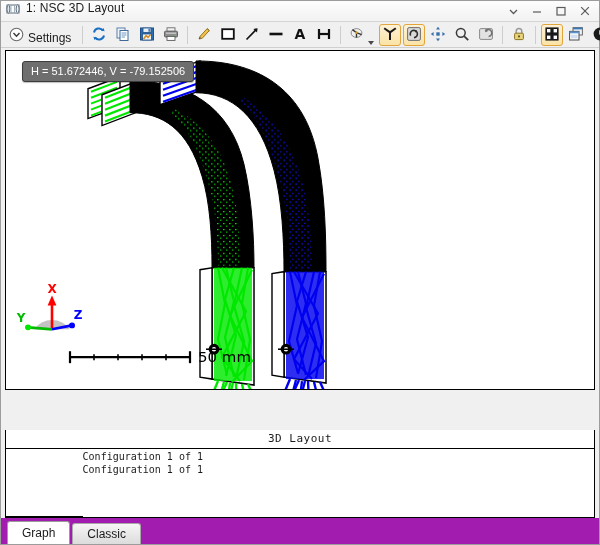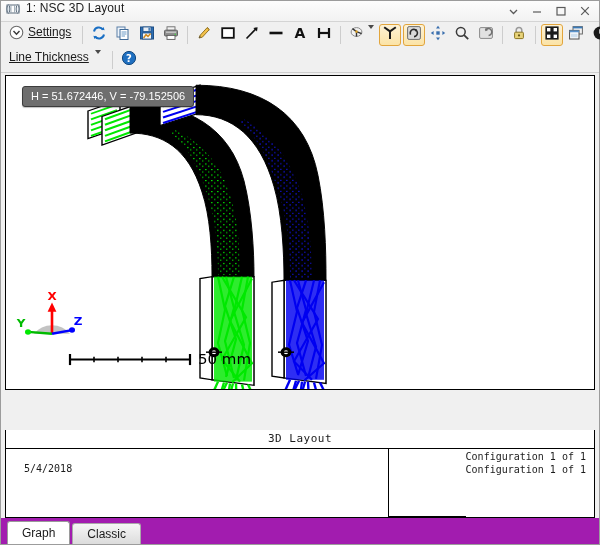--- a/index.html
+++ b/index.html
@@ -57,26 +57,25 @@
   .toolrow{
     height:25px;display:flex;align-items:center;
     padding:0 3px;box-sizing:border-box;
   }
   .tsep{
     width:1px;height:18px;background:#cdcdcd;
     margin:0 4px;flex:0 0 auto;
   }
   .tbtn{
     height:22px;min-width:22px;
-    display:flex;align-items:flex-start;justify-content:center;
+    display:flex;align-items:flex-end;justify-content:center;
     padding:0 2px;margin:0 1px;
     border:1px solid transparent;border-radius:3px;
     box-sizing:border-box;flex:0 0 auto;
     cursor:default;
-    text-decoration:underline;
   }
   .tbtn.active{
     border-color:#e2a53c;
     background:linear-gradient(#fdf2d6,#fbe3a6);
   }
   .tbtn.text{
     padding:0 5px 0 3px;font-size:12px;color:#1b1b1b;
     white-space:nowrap;gap:4px;
   }
   .caret{
@@ -441,35 +440,20 @@
           <svg width="16" height="16" viewBox="0 0 16 16">
             <circle cx="8" cy="8" r="6.4" fill="#1a1a1a"></circle>
             <path d="M8 4.2 V8 L10.8 9.6" fill="none" stroke="#fff" stroke-width="1.4"></path>
             <path d="M11.4 1.4 l2.6 1.6 l-2.8 1.6 z" fill="#1a1a1a"></path>
           </svg>
         </span>
       </div>
 
     </div>
 
-    <div class="toolrow">
-      <div class="tbtn text">
-        <span>Line Thickness</span>
-        <span class="caret"></span>
-      </div>
-      <div class="tsep"></div>
-      <div class="tbtn">
-        <span>
-          <svg width="16" height="16" viewBox="0 0 16 16">
-            <circle cx="8" cy="8" r="6.6" fill="#1f6fc0" stroke="#14497f" stroke-width="1"></circle>
-            <text x="8" y="12" text-anchor="middle" font-family="DejaVu Sans, sans-serif" font-size="10" font-weight="bold" fill="#ffffff">?</text>
-          </svg>
-        </span>
-      </div>
-    </div>
 
   </div>
 
   <div class="plotwrap">
 
     <div class="plot">
 
       <div class="coordbox">H = 51.672446, V = -79.152506</div>
 
       <svg class="viewsvg" viewBox="0 0 588 340" preserveAspectRatio="none">
@@ -634,21 +618,20 @@
           <circle cx="20" cy="18" r="3" fill="#0000ff"></circle>
           <text x="26" y="12" text-anchor="middle" font-family="DejaVu Sans, sans-serif" font-size="12" font-weight="bold" fill="#0000ff" id="axZ">Z</text>
         </g>
 
       </svg>
     </div>
 
     <div class="footer">
       <div class="foot-title">3D  Layout</div>
       <div class="foot-body">
-        <div class="foot-left">5/4/2018</div>
         <div class="foot-right">
           <div class="foot-right-top"></div>
           <div class="foot-right-bot">
             <div>Configuration 1 of 1</div>
             <div>Configuration 1 of 1</div>
           </div>
         </div>
       </div>
     </div>
 

